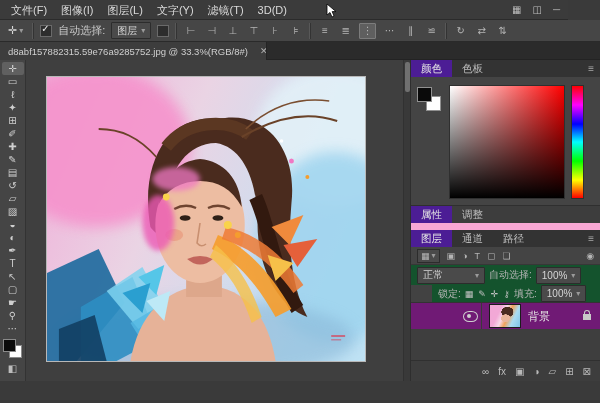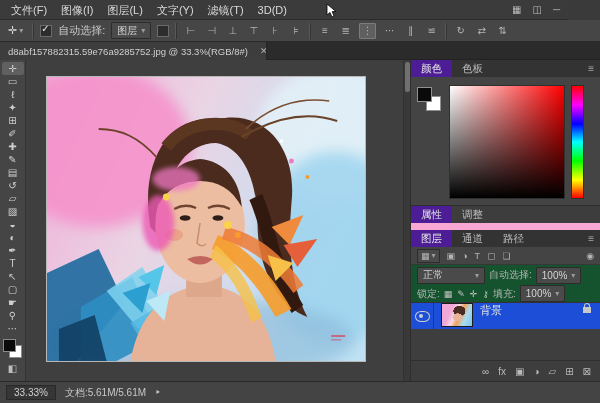--- a/index.html
+++ b/index.html
@@ -65,24 +65,24 @@
                             linear-gradient(to right,#fff 0%,#ff0000 100%);}
   .hue-strip{position:absolute;left:160px;top:8px;width:11px;height:112px;border:1px solid #2f2f2f;
              background:linear-gradient(to bottom,#ff0000 0%,#ff00ff 17%,#0000ff 34%,#00ffff 50%,#00ff00 67%,#ffff00 84%,#ff0000 100%);}
   .props-tabs{background:#3d3d3d;border-top:1px solid #2f2f2f;border-bottom:7px solid #f9a8d4;text-align:center;}
   
   .lfilter{height:17px;display:flex;align-items:center;gap:7px;padding:0 6px;background:#444;
            border-bottom:1px solid #373737;color:#b5b5b5;font-size:9px;}
   .mini-dd{display:flex;align-items:center;gap:2px;background:#4a4a4a;border:1px solid #2c2c2c;padding:0 3px;height:12px;}
   .lrow{display:flex;align-items:center;gap:4px;padding:0 6px;height:20px;font-size:10px;background:#14532d;}
   .lrow .lab{color:#b5b5b5;white-space:nowrap;}
-  .lockrow{height:17px;}
+  .lockrow{height:17px;margin-left:21px;}
   .lockicons{display:flex;gap:5px;font-size:9px;color:#c3c3c3;}
   .llist{height:68px;background:#3e3e3e;border-top:1px solid #333;}
-  .layer-row{height:26px;background:#1d4ed8;display:flex;}
+  .layer-row{height:26px;background:#701a75;display:flex;align-items:center;padding-left:48px;}
   .eye-cell{width:22px;height:100%;border-right:1px solid #3a3a3a;display:flex;align-items:center;justify-content:center;}
   .eye{width:13px;height:9px;border:1px solid #cfcfcf;border-radius:50% / 60%;position:relative;}
   .eye::after{content:"";position:absolute;left:3.5px;top:2px;width:4px;height:4px;background:#cfcfcf;border-radius:50%;}
   .thumb{width:30px;height:22px;margin:0 7px;border:1px solid #1c1c1c;
          background-image:radial-gradient(ellipse at 52% 60%, #e8b59a 0 20%, rgba(0,0,0,0) 21%),
                           radial-gradient(ellipse at 58% 32%, #4a2c20 0 24%, rgba(0,0,0,0) 25%),
                           linear-gradient(115deg,#f2a8d6 0 30%,#f7d9e8 45%,#f0a25a 58%,#aadcf2 75%,#7fc4e8 100%);}
   .lname{font-size:11px;color:#e2e2e2;}
   .llock{margin-left:auto;margin-right:9px;}
   .padlock{position:relative;width:8px;height:6px;background:#c8c8c8;display:inline-block;margin-top:4px;}
@@ -343,19 +343,14 @@
       <span>∞</span>
       <span>fx</span>
       <span>▣</span>
       <span>◑</span>
       <span>▱</span>
       <span>⊞</span>
       <span>⊠</span>
     </div>
   </div>
 
-  <div class="statusbar">
-    <span class="zoom-field">33.33%</span>
-    <span>文档:5.61M/5.61M</span>
-    <span>‣</span>
-  </div>
 
 </div>
 
 </body></html>

